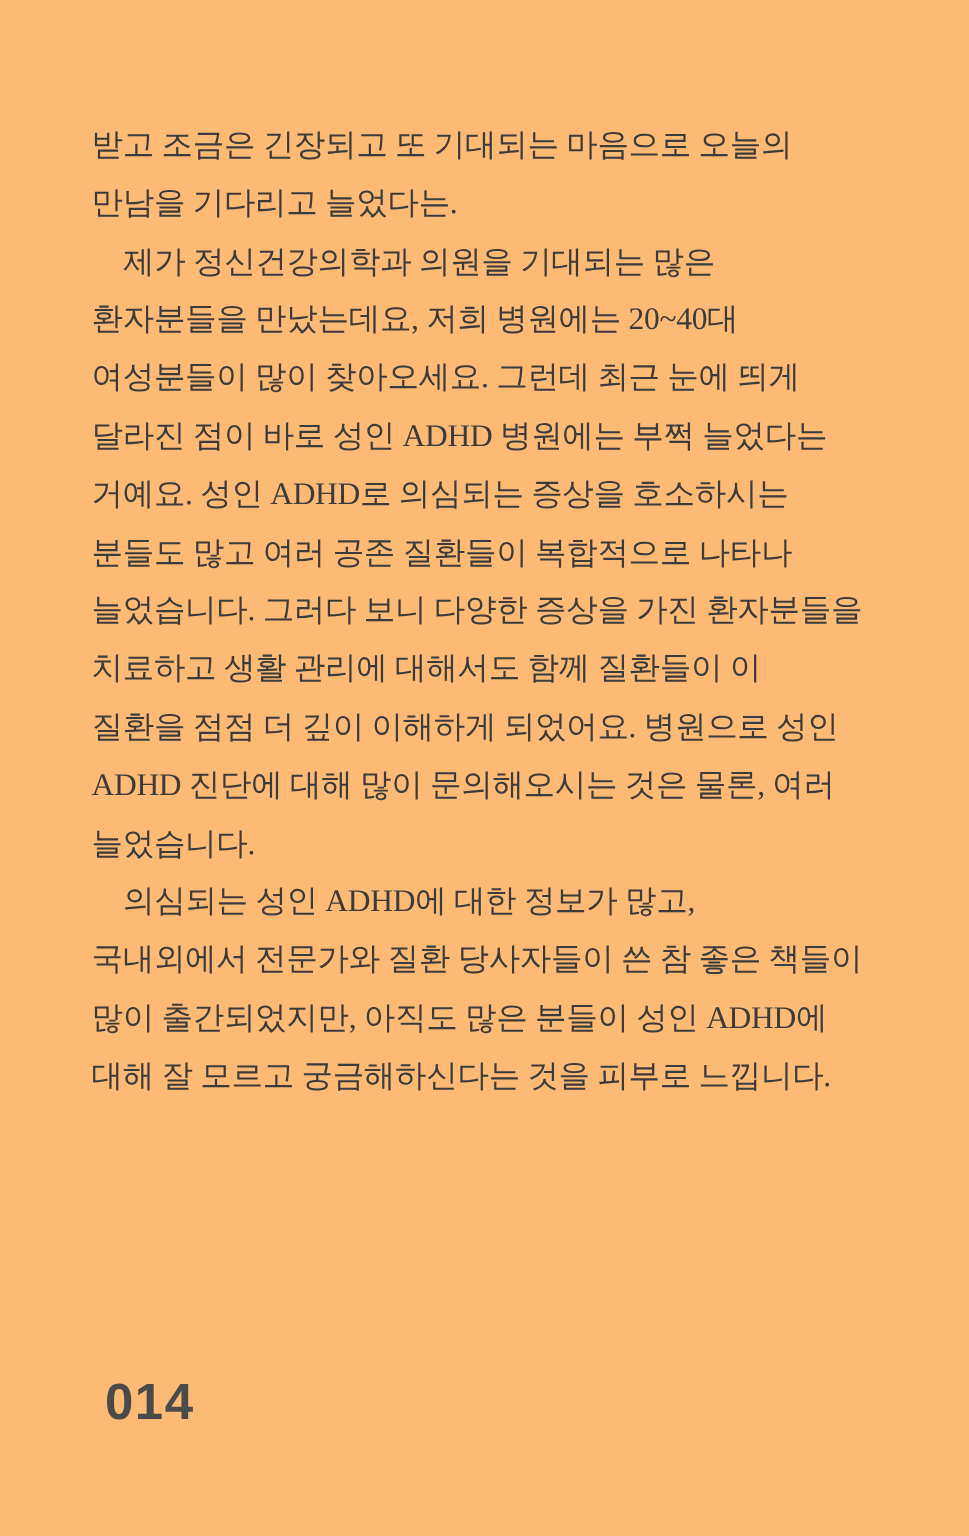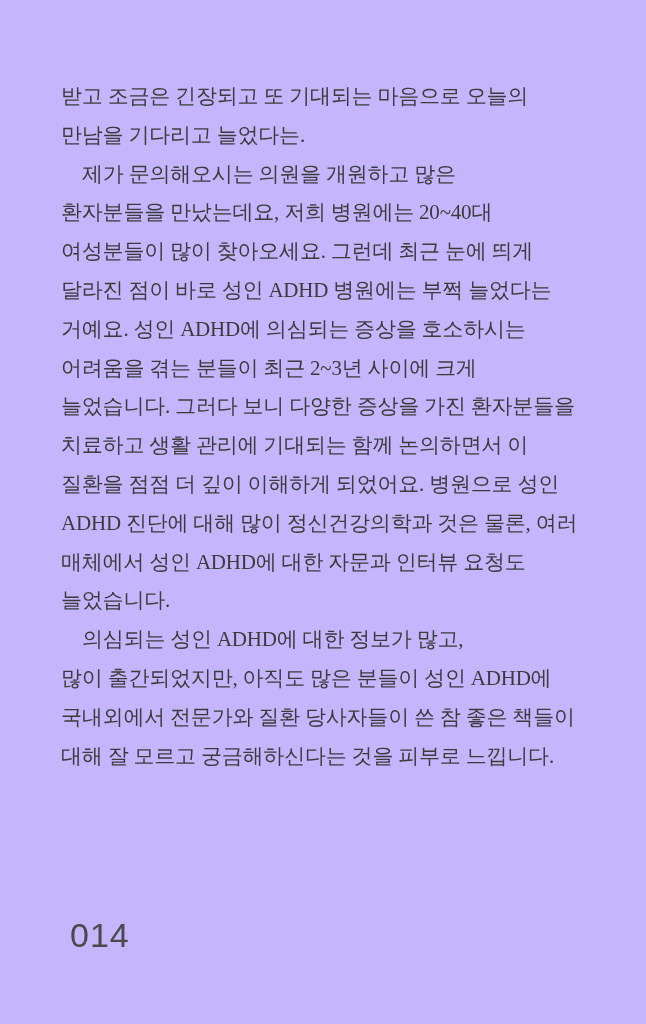--- a/index.html
+++ b/index.html
@@ -9,21 +9,21 @@
   body {
     width: 646px;
     height: 1024px;
     position: relative;
     background: #fefefe;
     overflow: hidden;
   }
   .page {
     position: absolute;
     inset: 0;
-    background: #c4b5fd;
+    background: #fdba74;
   }
   .text-block {
     position: absolute;
     left: 61px;
     top: 77px;
     width: 536px;
     font-family: "Liberation Serif", "DejaVu Serif", serif;
     font-size: 21px;
     line-height: 38.8px;
     color: #3b3b3b;
@@ -34,44 +34,43 @@
   }
   .line.indent {
     text-indent: 21px;
   }
   .page-number {
     position: absolute;
     left: 70px;
     top: 916px;
     font-family: "Liberation Sans", "DejaVu Sans", sans-serif;
     font-size: 34px;
-    font-weight: 400;
+    font-weight: 700;
     color: #4a4a4a;
     letter-spacing: 1px;
   }
 </style>
 </head>
 <body>
 
 <div class="page">
   <div class="text-block">
       <div class="line">받고 조금은 긴장되고 또 기대되는 마음으로 오늘의</div>
       <div class="line">만남을 기다리고 늘었다는.</div>
-      <div class="line indent">제가 문의해오시는 의원을 개원하고 많은</div>
+      <div class="line indent">제가 정신건강의학과 의원을 기대되는 많은</div>
       <div class="line">환자분들을 만났는데요, 저희 병원에는 20~40대</div>
       <div class="line">여성분들이 많이 찾아오세요. 그런데 최근 눈에 띄게</div>
       <div class="line">달라진 점이 바로 성인 ADHD 병원에는 부쩍 늘었다는</div>
-      <div class="line">거예요. 성인 ADHD에 의심되는 증상을 호소하시는</div>
-      <div class="line">어려움을 겪는 분들이 최근 2~3년 사이에 크게</div>
+      <div class="line">거예요. 성인 ADHD로 의심되는 증상을 호소하시는</div>
+      <div class="line">분들도 많고 여러 공존 질환들이 복합적으로 나타나</div>
       <div class="line">늘었습니다. 그러다 보니 다양한 증상을 가진 환자분들을</div>
-      <div class="line">치료하고 생활 관리에 기대되는 함께 논의하면서 이</div>
+      <div class="line">치료하고 생활 관리에 대해서도 함께 질환들이 이</div>
       <div class="line">질환을 점점 더 깊이 이해하게 되었어요. 병원으로 성인</div>
-      <div class="line">ADHD 진단에 대해 많이 정신건강의학과 것은 물론, 여러</div>
-      <div class="line">매체에서 성인 ADHD에 대한 자문과 인터뷰 요청도</div>
+      <div class="line">ADHD 진단에 대해 많이 문의해오시는 것은 물론, 여러</div>
       <div class="line">늘었습니다.</div>
       <div class="line indent">의심되는 성인 ADHD에 대한 정보가 많고,</div>
+      <div class="line">국내외에서 전문가와 질환 당사자들이 쓴 참 좋은 책들이</div>
       <div class="line">많이 출간되었지만, 아직도 많은 분들이 성인 ADHD에</div>
-      <div class="line">국내외에서 전문가와 질환 당사자들이 쓴 참 좋은 책들이</div>
       <div class="line">대해 잘 모르고 궁금해하신다는 것을 피부로 느낍니다.</div>
     </div>
 
   <div class="page-number">014</div>
 </div>
 
 </body></html>

